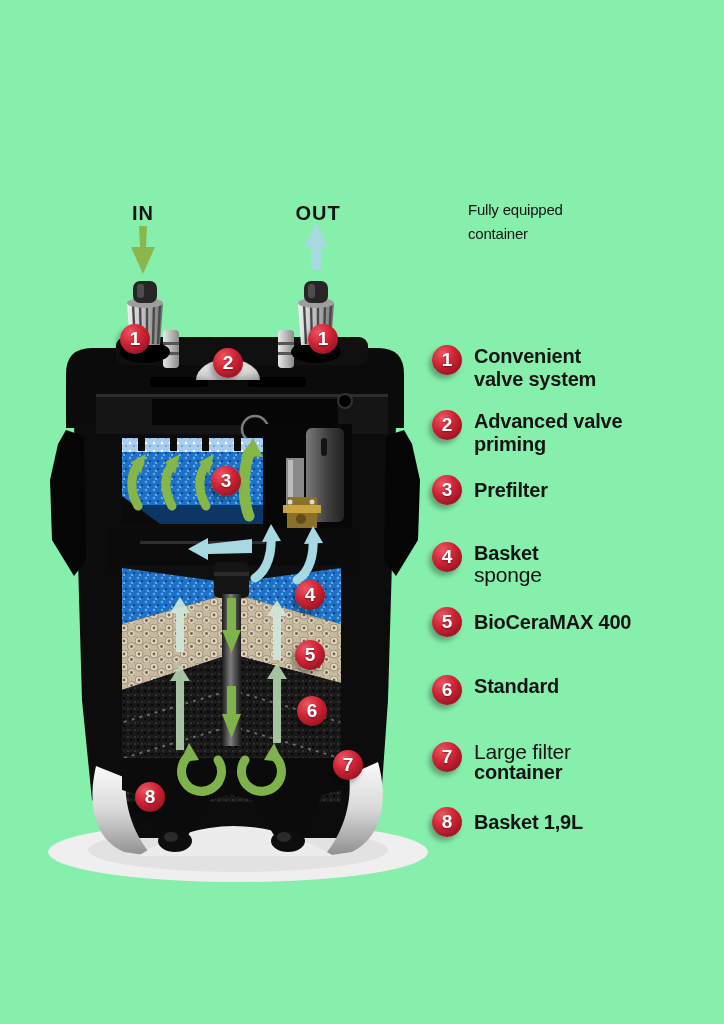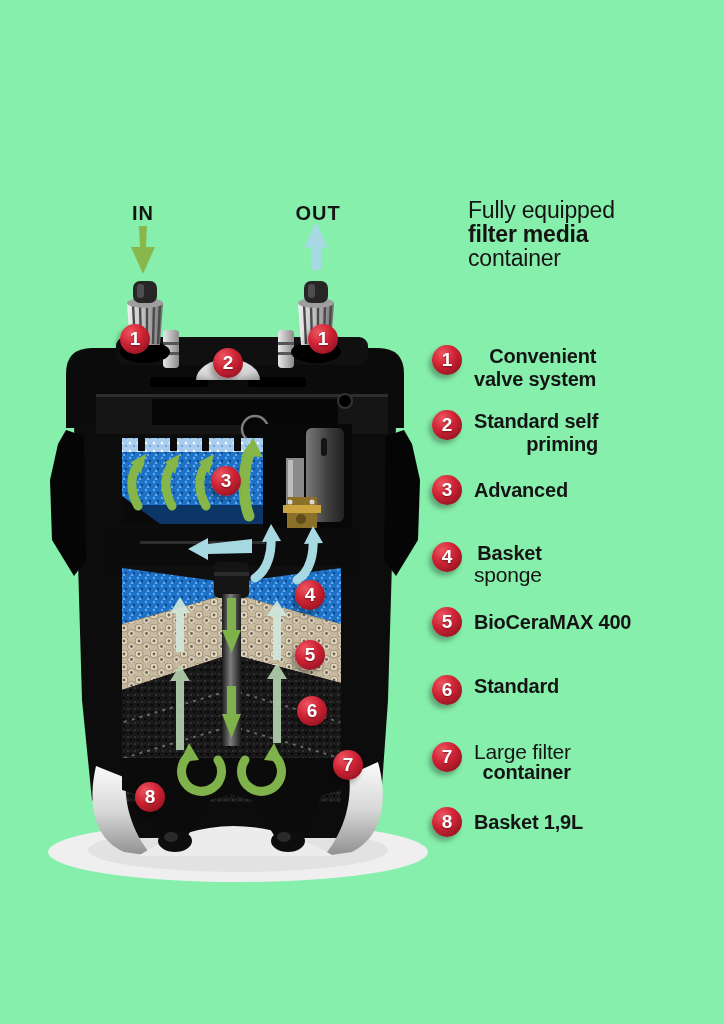--- a/index.html
+++ b/index.html
@@ -9,26 +9,26 @@
 
   
   .badge{position:absolute;width:30px;height:30px;border-radius:50%;
          background:radial-gradient(circle at 35% 28%, #ee5662 0%, #cf2334 42%, #9b1524 78%, #7c0f1b 100%);
          color:#fff;font-weight:bold;font-size:19px;line-height:30px;text-align:center;
          box-shadow:-3px 4px 5px rgba(0,0,0,0.30);
          text-shadow:0 1px 2px rgba(0,0,0,0.45);}
   .list-row .badge{position:static;flex:0 0 30px;}
 
   
-  .title{position:absolute;left:468px;top:198px;font-size:23px;line-height:24px;letter-spacing:-0.2px;}
+  .title{position:absolute;left:468px;top:198px;font-size:15px;line-height:24px;letter-spacing:-0.2px;}
   .title .bold{font-weight:bold;}
   .list-row{position:absolute;left:432px;display:flex;align-items:flex-start;}
   .list-row .txt{margin-left:12px;letter-spacing:-0.2px;}
   .list-row.center{align-items:center;height:30px;}
-  .l-big{font-size:20px;line-height:23px;font-weight:bold;text-align:right;}
+  .l-big{font-size:20px;line-height:23px;font-weight:bold;}
   .l-small{font-size:21px;line-height:19px;font-weight:normal;}
 </style>
 </head>
 <body>
 
 <div class="page">
 
   <svg class="diagram-svg" viewBox="0 0 724 1024" xmlns="http://www.w3.org/2000/svg">
     <defs>
       <linearGradient id="lg-barrel" x1="0" y1="0" x2="1" y2="0">
@@ -255,44 +255,43 @@
   <div class="badge" style="left:213px;top:348px;">2</div>
   <div class="badge" style="left:211px;top:466px;">3</div>
   <div class="badge" style="left:295px;top:580px;">4</div>
   <div class="badge" style="left:295px;top:640px;">5</div>
   <div class="badge" style="left:297px;top:696px;">6</div>
   <div class="badge" style="left:333px;top:750px;">7</div>
   <div class="badge" style="left:135px;top:782px;">8</div>
 
   <div class="title">
     <div>Fully equipped</div>
-    <div class="bold">filter media</div>
     <div>container</div>
   </div>
 
   <div class="list-row" style="top:345px;">
     <div class="badge">1</div>
     <div class="txt">
       <div class="l-big">Convenient</div>
       <div class="l-big">valve system</div>
     </div>
   </div>
 
   <div class="list-row" style="top:410px;">
     <div class="badge">2</div>
     <div class="txt">
-      <div class="l-big">Standard self</div>
+      <div class="l-big">Advanced valve</div>
       <div class="l-big">priming</div>
     </div>
   </div>
 
   <div class="list-row center" style="top:475px;">
     <div class="badge">3</div>
     <div class="txt">
-      <div class="l-big">Advanced</div>
+      <div class="l-big">Prefilter</div>
     </div>
   </div>
 
   <div class="list-row" style="top:542px;">
     <div class="badge">4</div>
     <div class="txt">
       <div class="l-big">Basket</div>
       <div class="l-small">sponge</div>
     </div>
   </div>

